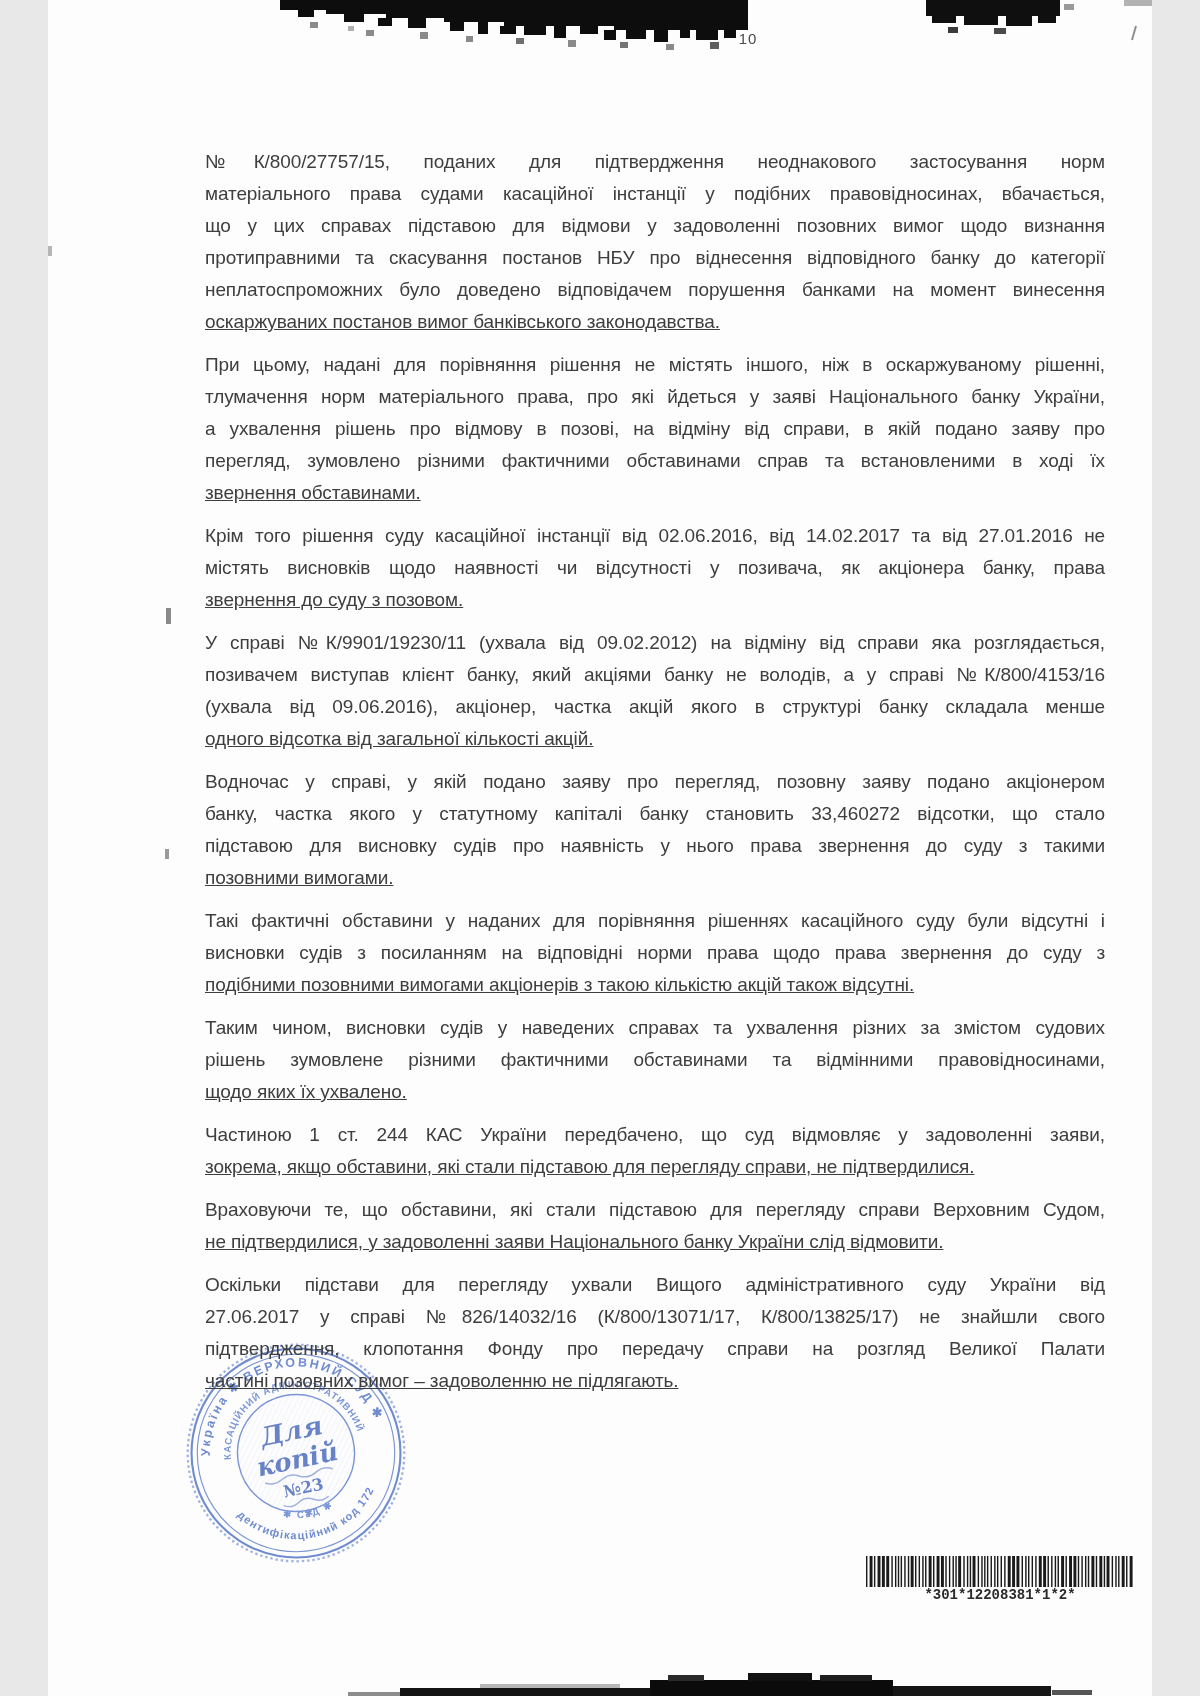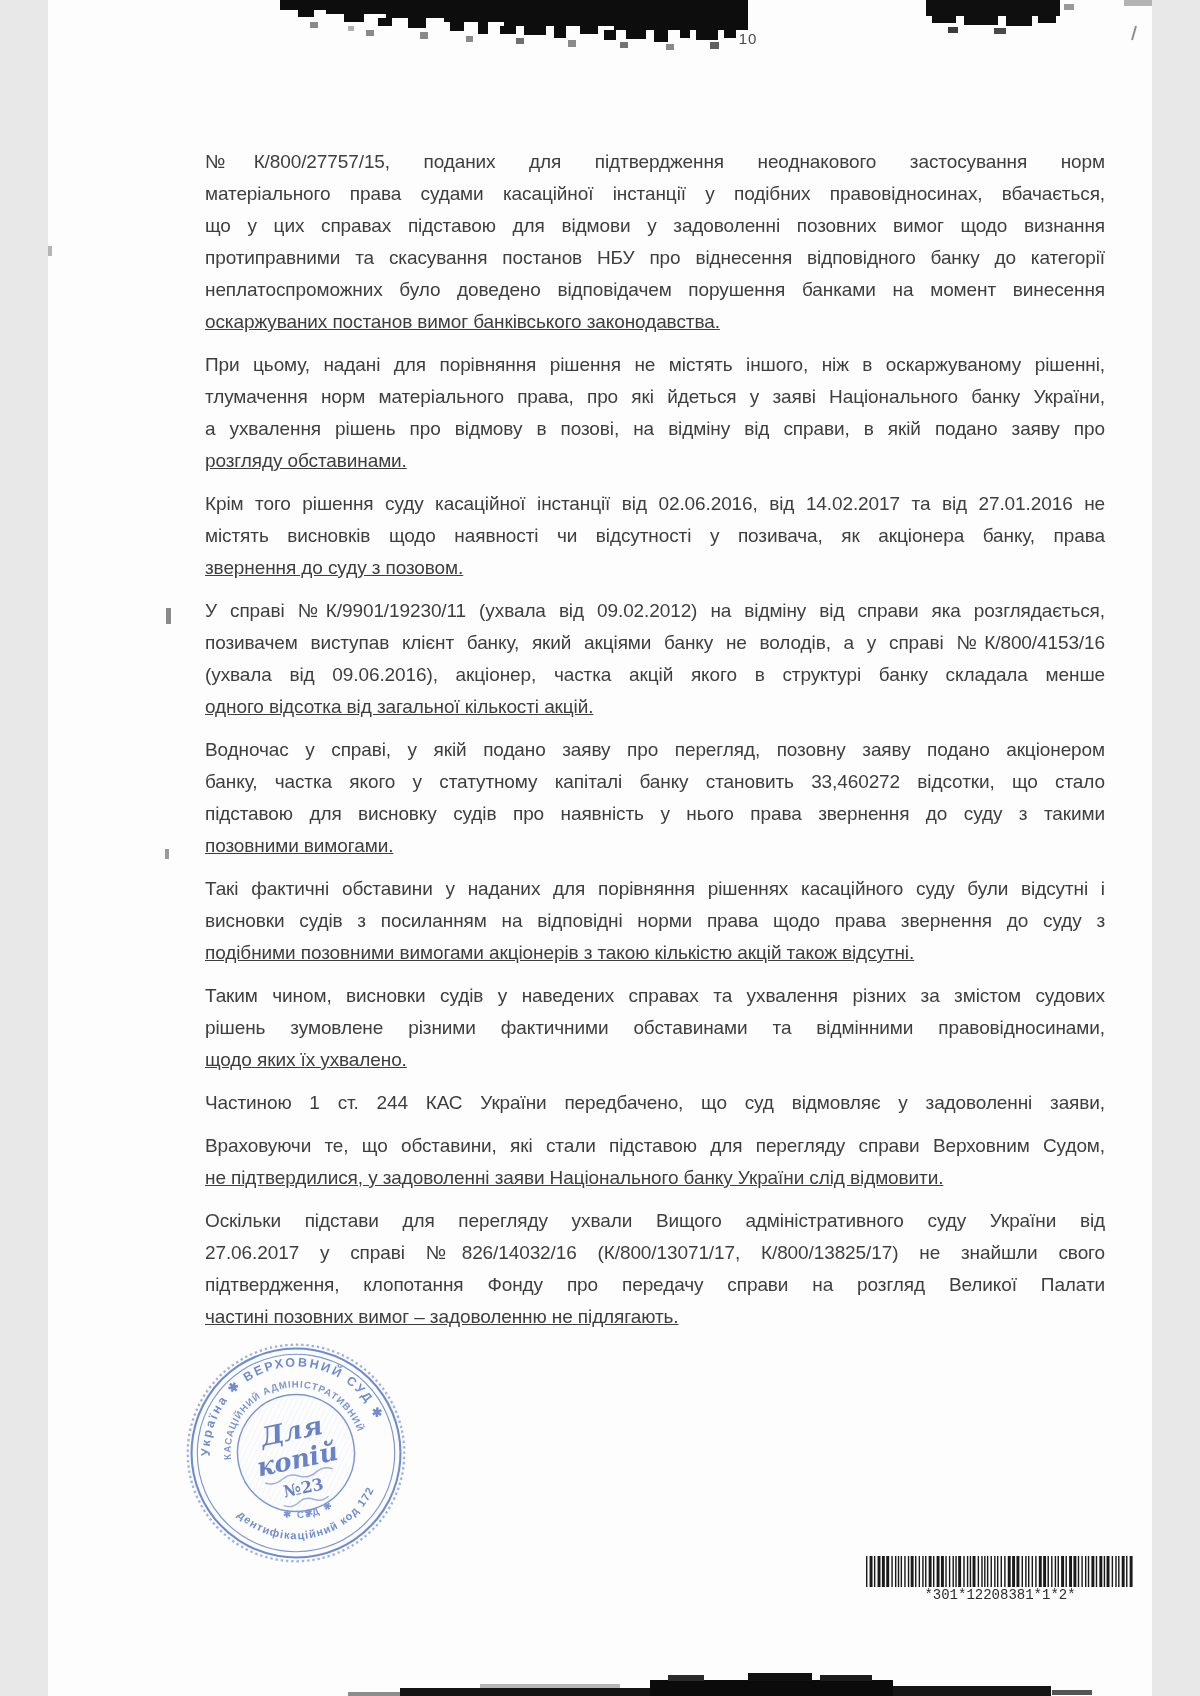--- a/index.html
+++ b/index.html
@@ -23,21 +23,21 @@
     height:32px;line-height:32px;
     text-align:justify;text-align-last:justify;
     white-space:nowrap;overflow:visible;
   }
   .line.last{text-align-last:left;text-decoration:underline;}
   .stamp-wrap{
     position:absolute;left:133px;top:1338px;width:230px;height:230px;
     z-index:2;mix-blend-mode:multiply;opacity:0.88;
   }
   .barcode{
-    position:absolute;left:818px;top:1556px;width:268px;height:48px;z-index:3;
+    position:absolute;left:818px;top:1556px;width:268px;height:48px;z-index:3;font-weight:bold;
   }
   .barcode svg{display:block;width:268px;height:31px;}
   .barcode-label{
     text-align:center;font-family:"Liberation Mono",monospace;
     font-size:14px;color:#2b2b2b;margin-top:0px;letter-spacing:0px;
   }
   .artifacts{position:absolute;left:0;top:0;width:1200px;height:1696px;z-index:6;pointer-events:none;}
 </style>
 </head>
 <body>
@@ -90,21 +90,22 @@
         <div class="line">матеріального права судами касаційної інстанції у подібних правовідносинах, вбачається,</div>
         <div class="line">що у цих справах підставою для відмови у задоволенні позовних вимог щодо визнання</div>
         <div class="line">протиправними та скасування постанов НБУ про віднесення відповідного банку до категорії</div>
         <div class="line">неплатоспроможних було доведено відповідачем порушення банками на момент винесення</div>
         <div class="line last">оскаржуваних постанов вимог банківського законодавства.</div>
       </div>
       <div class="para">
         <div class="line">При цьому, надані для порівняння рішення не містять іншого, ніж в оскаржуваному рішенні,</div>
         <div class="line">тлумачення норм матеріального права, про які йдеться у заяві Національного банку України,</div>
         <div class="line">а ухвалення рішень про відмову в позові, на відміну від справи, в якій подано заяву про</div>
-        <div class="line last">розгляду обставинами.</div>
+        <div class="line">перегляд, зумовлено різними фактичними обставинами справ та встановленими в ході їх</div>
+        <div class="line last">звернення обставинами.</div>
       </div>
       <div class="para">
         <div class="line">Крім того рішення суду касаційної інстанції від 02.06.2016, від 14.02.2017 та від 27.01.2016 не</div>
         <div class="line">містять висновків щодо наявності чи відсутності у позивача, як акціонера банку, права</div>
         <div class="line last">звернення до суду з позовом.</div>
       </div>
       <div class="para">
         <div class="line">У справі №К/9901/19230/11 (ухвала від 09.02.2012) на відміну від справи яка розглядається,</div>
         <div class="line">позивачем виступав клієнт банку, який акціями банку не володів, а у справі №К/800/4153/16</div>
         <div class="line">(ухвала від 09.06.2016), акціонер, частка акцій якого в структурі банку складала менше</div>
@@ -121,20 +122,21 @@
         <div class="line">висновки судів з посиланням на відповідні норми права щодо права звернення до суду з</div>
         <div class="line last">подібними позовними вимогами акціонерів з такою кількістю акцій також відсутні.</div>
       </div>
       <div class="para">
         <div class="line">Таким чином, висновки судів у наведених справах та ухвалення різних за змістом судових</div>
         <div class="line">рішень зумовлене різними фактичними обставинами та відмінними правовідносинами,</div>
         <div class="line last">щодо яких їх ухвалено.</div>
       </div>
       <div class="para">
         <div class="line">Частиною 1 ст. 244 КАС України передбачено, що суд відмовляє у задоволенні заяви,</div>
+        <div class="line last">зокрема, якщо обставини, які стали підставою для перегляду справи, не підтвердилися.</div>
       </div>
       <div class="para">
         <div class="line">Враховуючи те, що обставини, які стали підставою для перегляду справи Верховним Судом,</div>
         <div class="line last">не підтвердилися, у задоволенні заяви Національного банку України слід відмовити.</div>
       </div>
       <div class="para">
         <div class="line">Оскільки підстави для перегляду ухвали Вищого адміністративного суду України від</div>
         <div class="line">27.06.2017 у справі №826/14032/16 (К/800/13071/17, К/800/13825/17) не знайшли свого</div>
         <div class="line">підтвердження, клопотання Фонду про передачу справи на розгляд Великої Палати</div>
         <div class="line last">частині позовних вимог – задоволенню не підлягають.</div>

